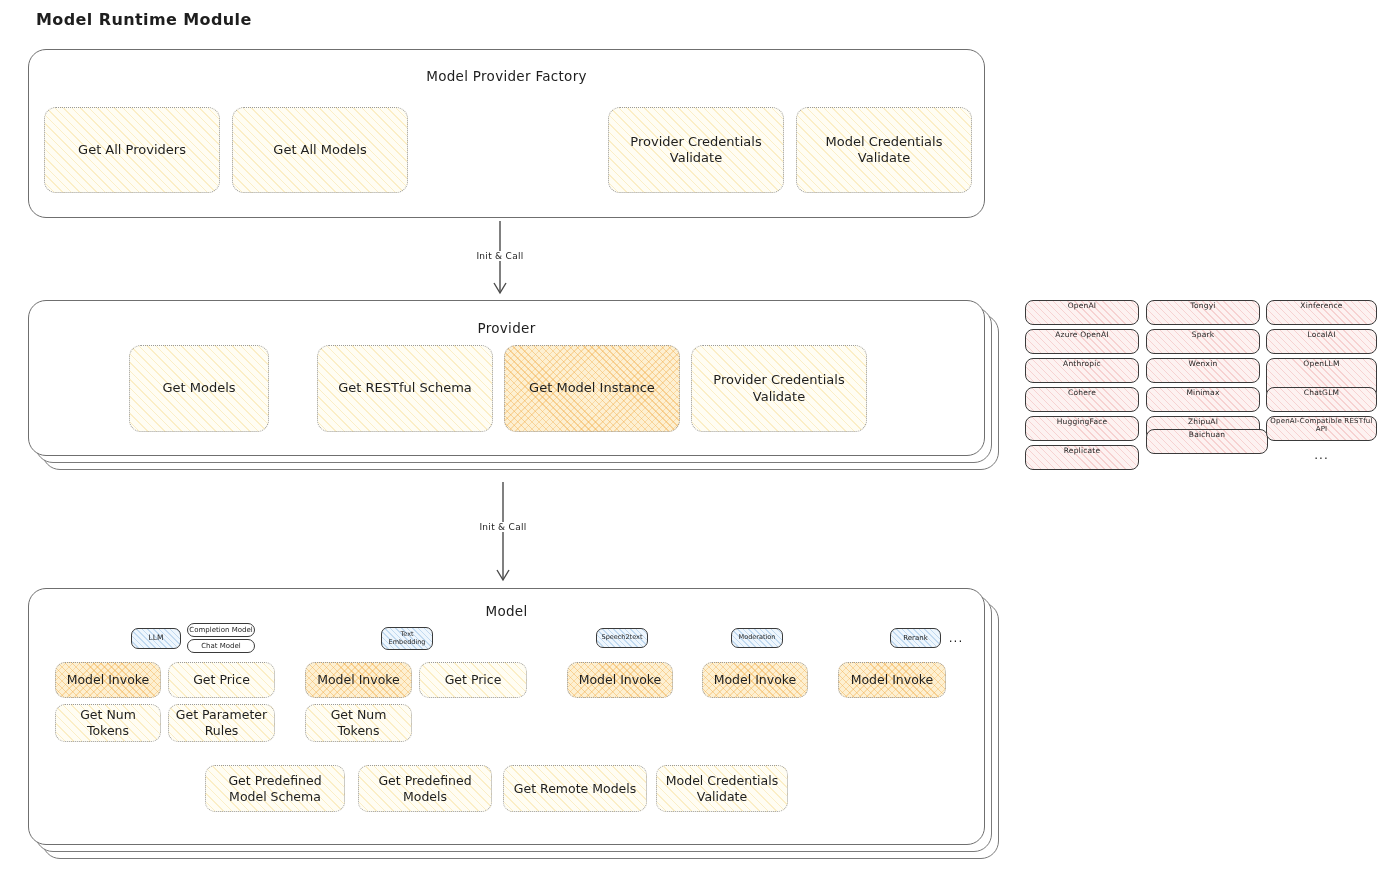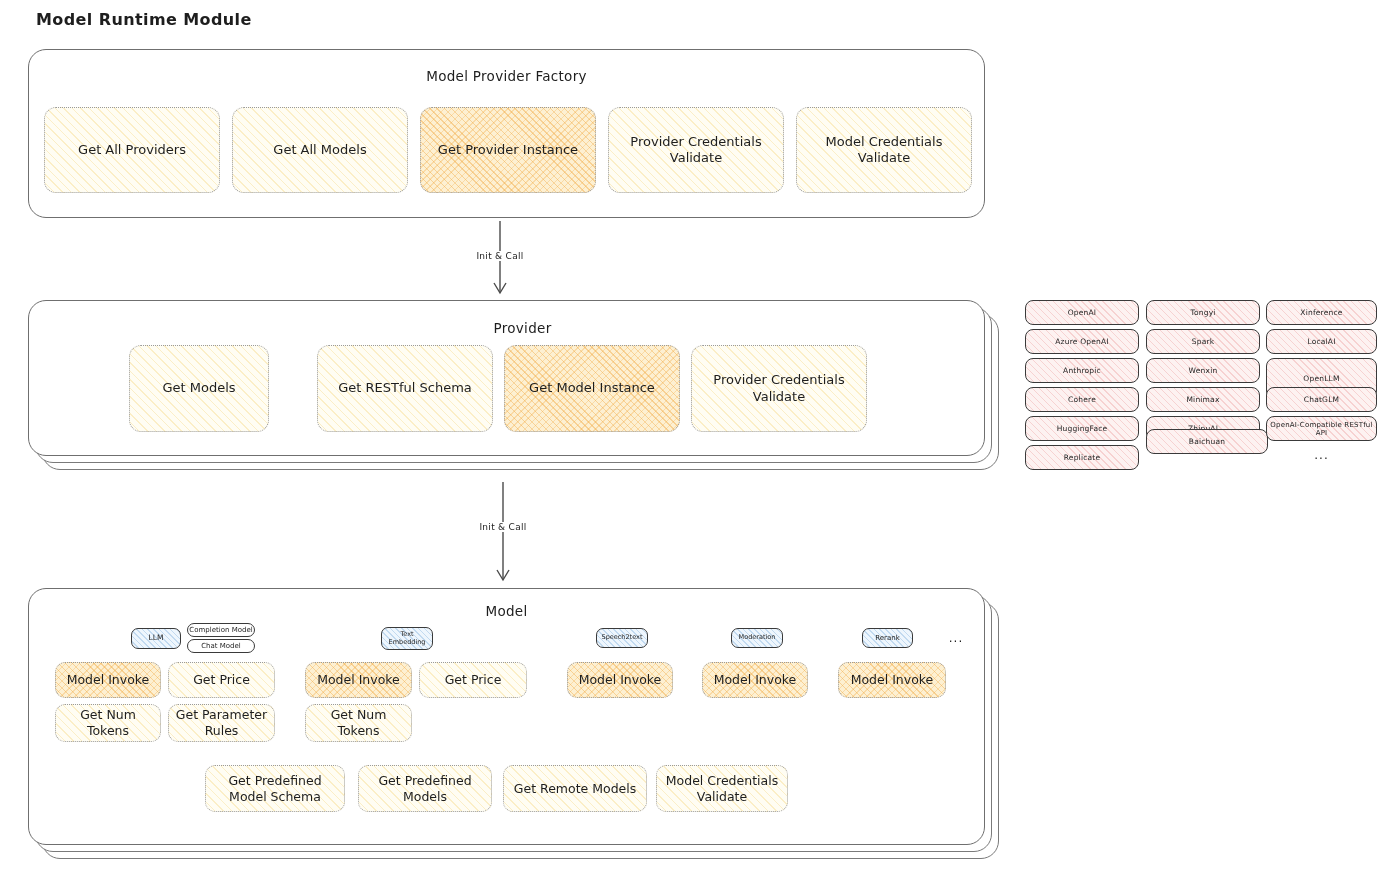--- a/index.html
+++ b/index.html
@@ -28,21 +28,21 @@
   .fill-orange{
     background-color:#fdf0d2;
     background-image:
       repeating-linear-gradient(45deg, rgba(240,166,60,.42) 0 1px, transparent 1px 5px),
       repeating-linear-gradient(-45deg, rgba(240,166,60,.30) 0 1px, transparent 1px 5px);
   }
   .mbox.small{font-size:12.5px;border-radius:10px;padding:2px 6px;}
 
   
   .pill{
-    display:flex;align-items:center;justify-content:center;text-align:center;
+    display:flex;justify-content:center;text-align:center;
     background-color:#fdf2f1;
     background-image:repeating-linear-gradient(45deg, rgba(235,150,150,.35) 0 1px, transparent 1px 5px);
     border:1.3px solid #3a3a3a;border-radius:8px;font-size:7.5px;letter-spacing:.2px;
   }
 
   
   .badge-blue{
     display:flex;align-items:center;justify-content:center;text-align:center;
     background-color:#eef6fd;
     background-image:repeating-linear-gradient(45deg, rgba(112,166,216,.35) 0 1px, transparent 1px 4px);
@@ -69,40 +69,37 @@
 
   <div class="abs card" style="left:28px;top:49px;width:957px;height:169px;"></div>
   <div class="abs card-title" style="left:28px;top:68px;width:957px;">Model Provider Factory</div>
 
   <div class="abs mbox fill-yellow" style="left:44px;top:107px;width:176px;height:86px;">
       <span>Get All Providers</span>
     </div>
   <div class="abs mbox fill-yellow" style="left:232px;top:107px;width:176px;height:86px;">
       <span>Get All Models</span>
     </div>
-  <div class="abs mbox fill-orange" style="left:420px;top:107px;width:176px;height:86px;">
-      <span>Get Provider Instance</span>
-    </div>
   <div class="abs mbox fill-yellow" style="left:608px;top:107px;width:176px;height:86px;">
       <span>Provider Credentials Validate</span>
     </div>
   <div class="abs mbox fill-yellow" style="left:796px;top:107px;width:176px;height:86px;">
       <span>Model Credentials Validate</span>
     </div>
 
   <svg class="abs arrow" style="left:490px;top:221px;" width="20" height="74">
     <line x1="10" y1="0" x2="10" y2="71"></line>
     <polyline points="4,62 10,72 16,62"></polyline>
   </svg>
   <div class="abs arrow-label" style="left:468px;top:251px;width:64px;">Init &amp; Call</div>
 
   <div class="abs stack-layer" style="left:42px;top:314px;width:957px;height:156px;"></div>
   <div class="abs stack-layer" style="left:35px;top:307px;width:957px;height:156px;"></div>
   <div class="abs card" style="left:28px;top:300px;width:957px;height:156px;"></div>
-  <div class="abs card-title" style="left:44px;top:320px;width:957px;">Provider</div>
+  <div class="abs card-title" style="left:28px;top:320px;width:957px;">Provider</div>
 
   <div class="abs mbox fill-yellow" style="left:129px;top:345px;width:140px;height:87px;">
       <span>Get Models</span>
     </div>
   <div class="abs mbox fill-yellow" style="left:317px;top:345px;width:176px;height:87px;">
       <span>Get RESTful Schema</span>
     </div>
   <div class="abs mbox fill-orange" style="left:504px;top:345px;width:176px;height:87px;">
       <span>Get Model Instance</span>
     </div>
@@ -187,21 +184,21 @@
     </div>
   <div class="abs badge-blue" style="left:381px;top:627px;width:52px;height:23px;font-size:6.5px;padding:1px 12px;">
       <span>Text Embedding</span>
     </div>
   <div class="abs badge-blue" style="left:596px;top:628px;width:52px;height:20px;font-size:6.5px;">
       <span>Speech2text</span>
     </div>
   <div class="abs badge-blue" style="left:731px;top:628px;width:52px;height:20px;font-size:6.5px;">
       <span>Moderation</span>
     </div>
-  <div class="abs badge-blue" style="left:862px;top:628px;width:51px;height:20px;font-size:7px;">
+  <div class="abs badge-blue" style="left:890px;top:628px;width:51px;height:20px;font-size:7px;">
       <span>Rerank</span>
     </div>
   <div class="abs more-dots" style="left:944px;top:631px;width:24px;">...</div>
 
   <div class="abs mbox small fill-orange" style="left:55px;top:662px;width:106px;height:36px;">
       <span>Model Invoke</span>
     </div>
   <div class="abs mbox small fill-yellow" style="left:168px;top:662px;width:107px;height:36px;">
       <span>Get Price</span>
     </div>

